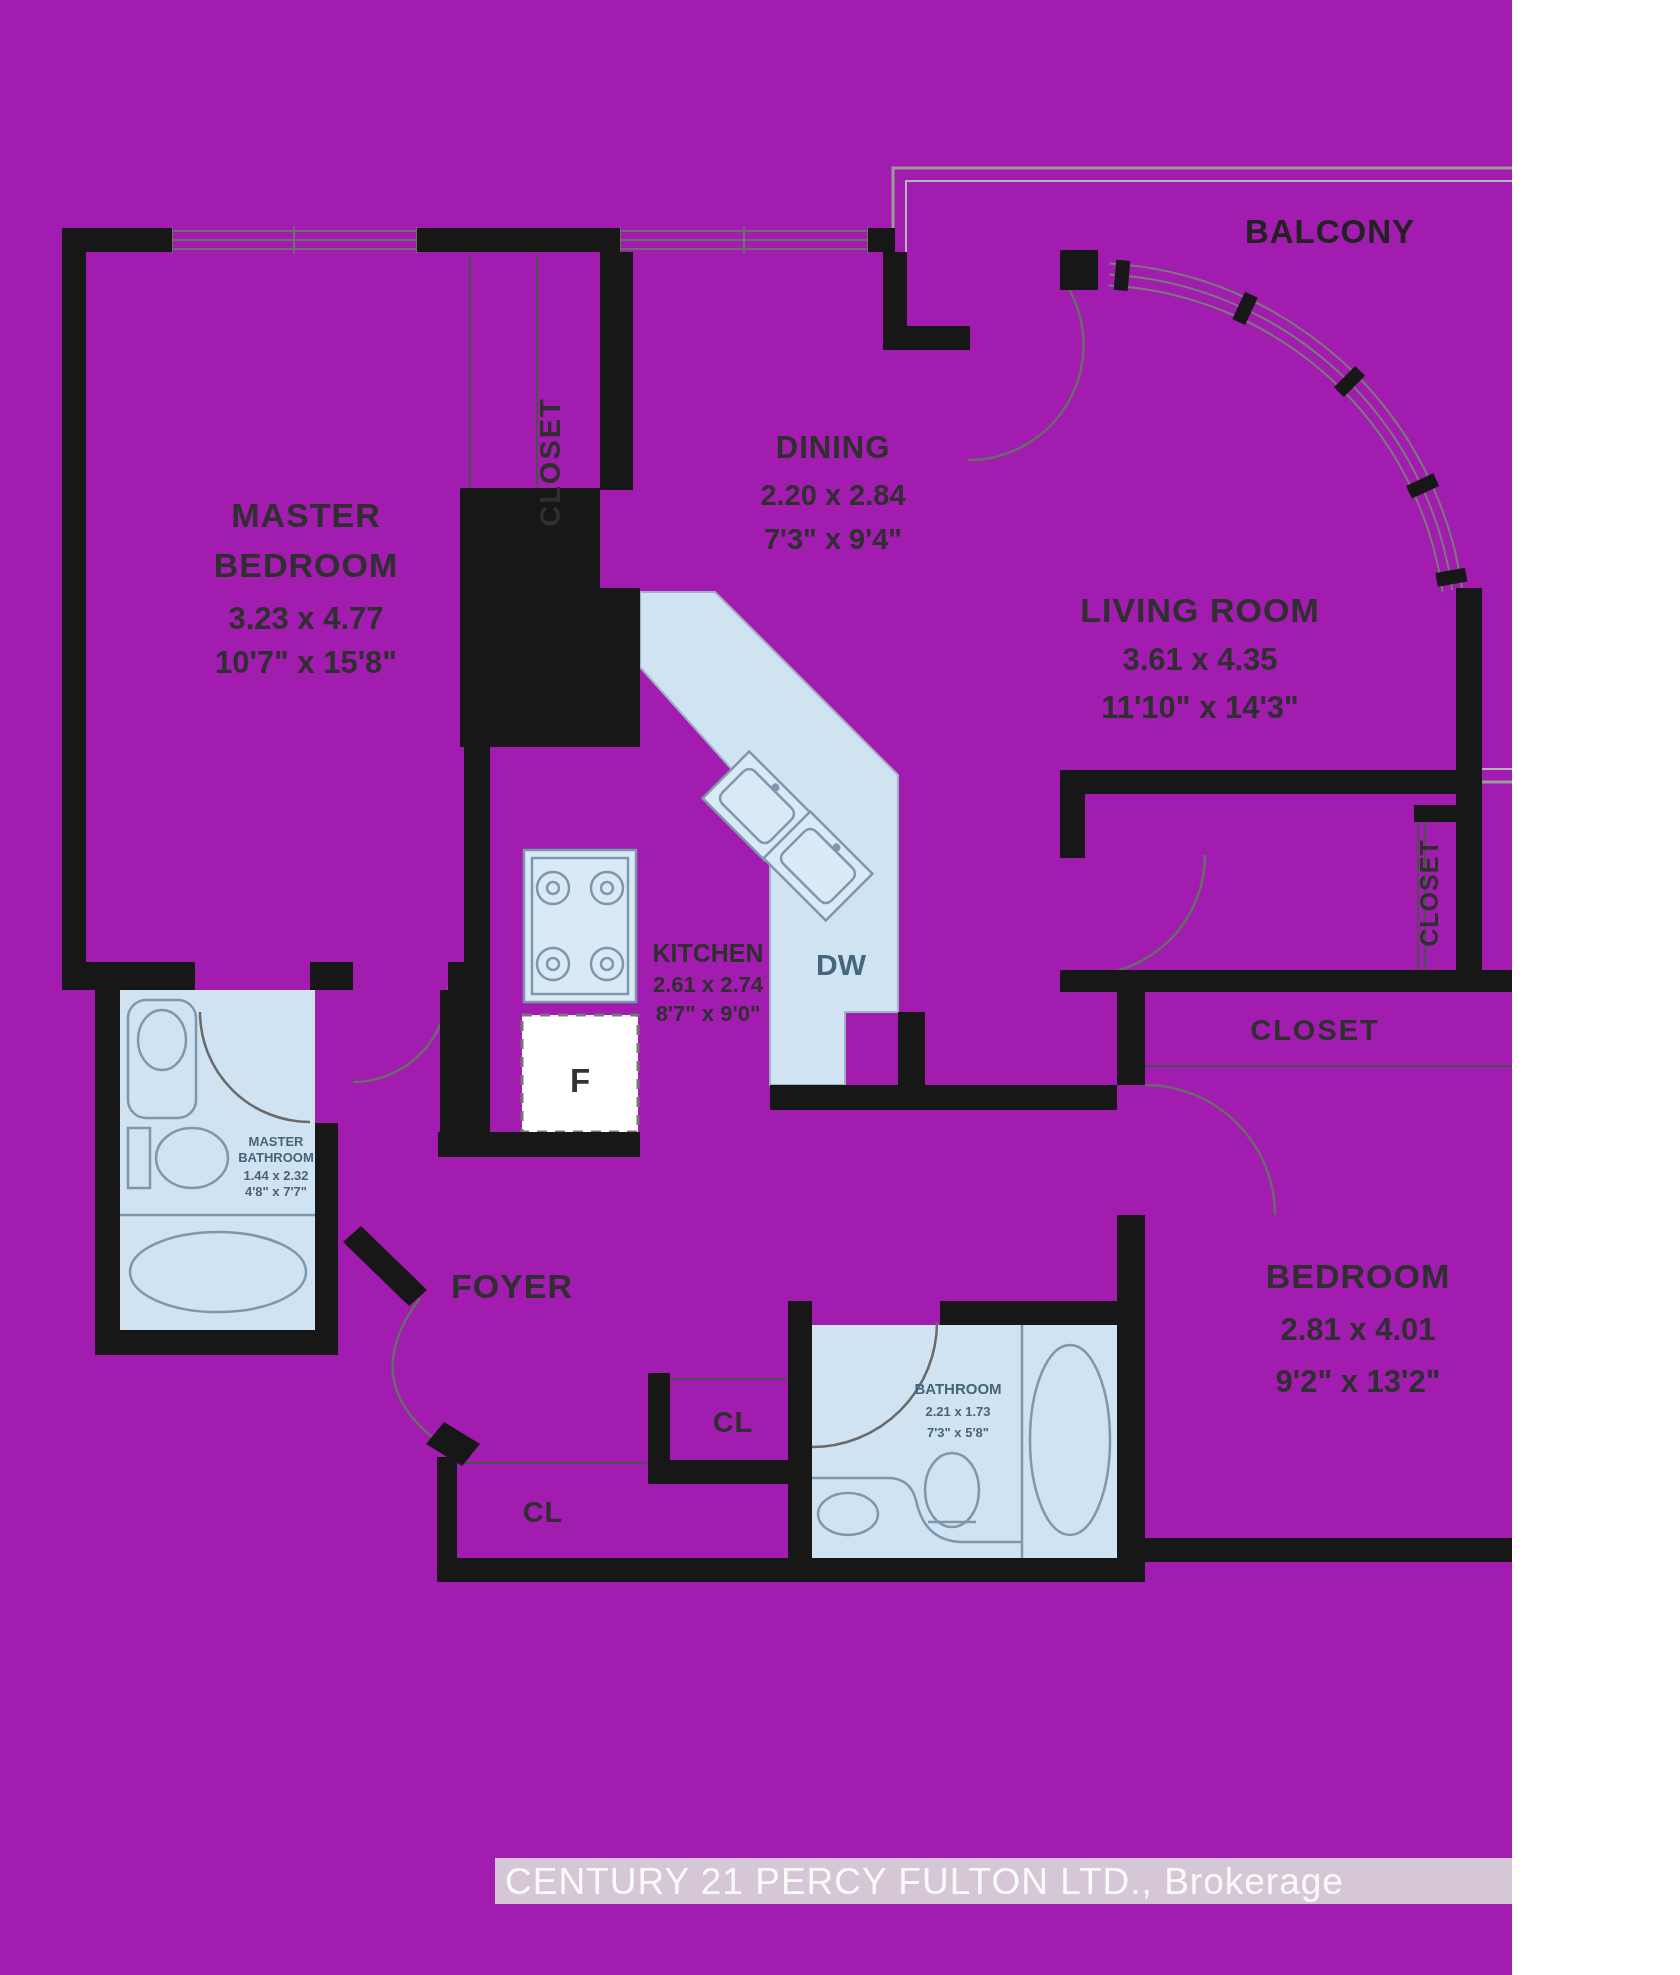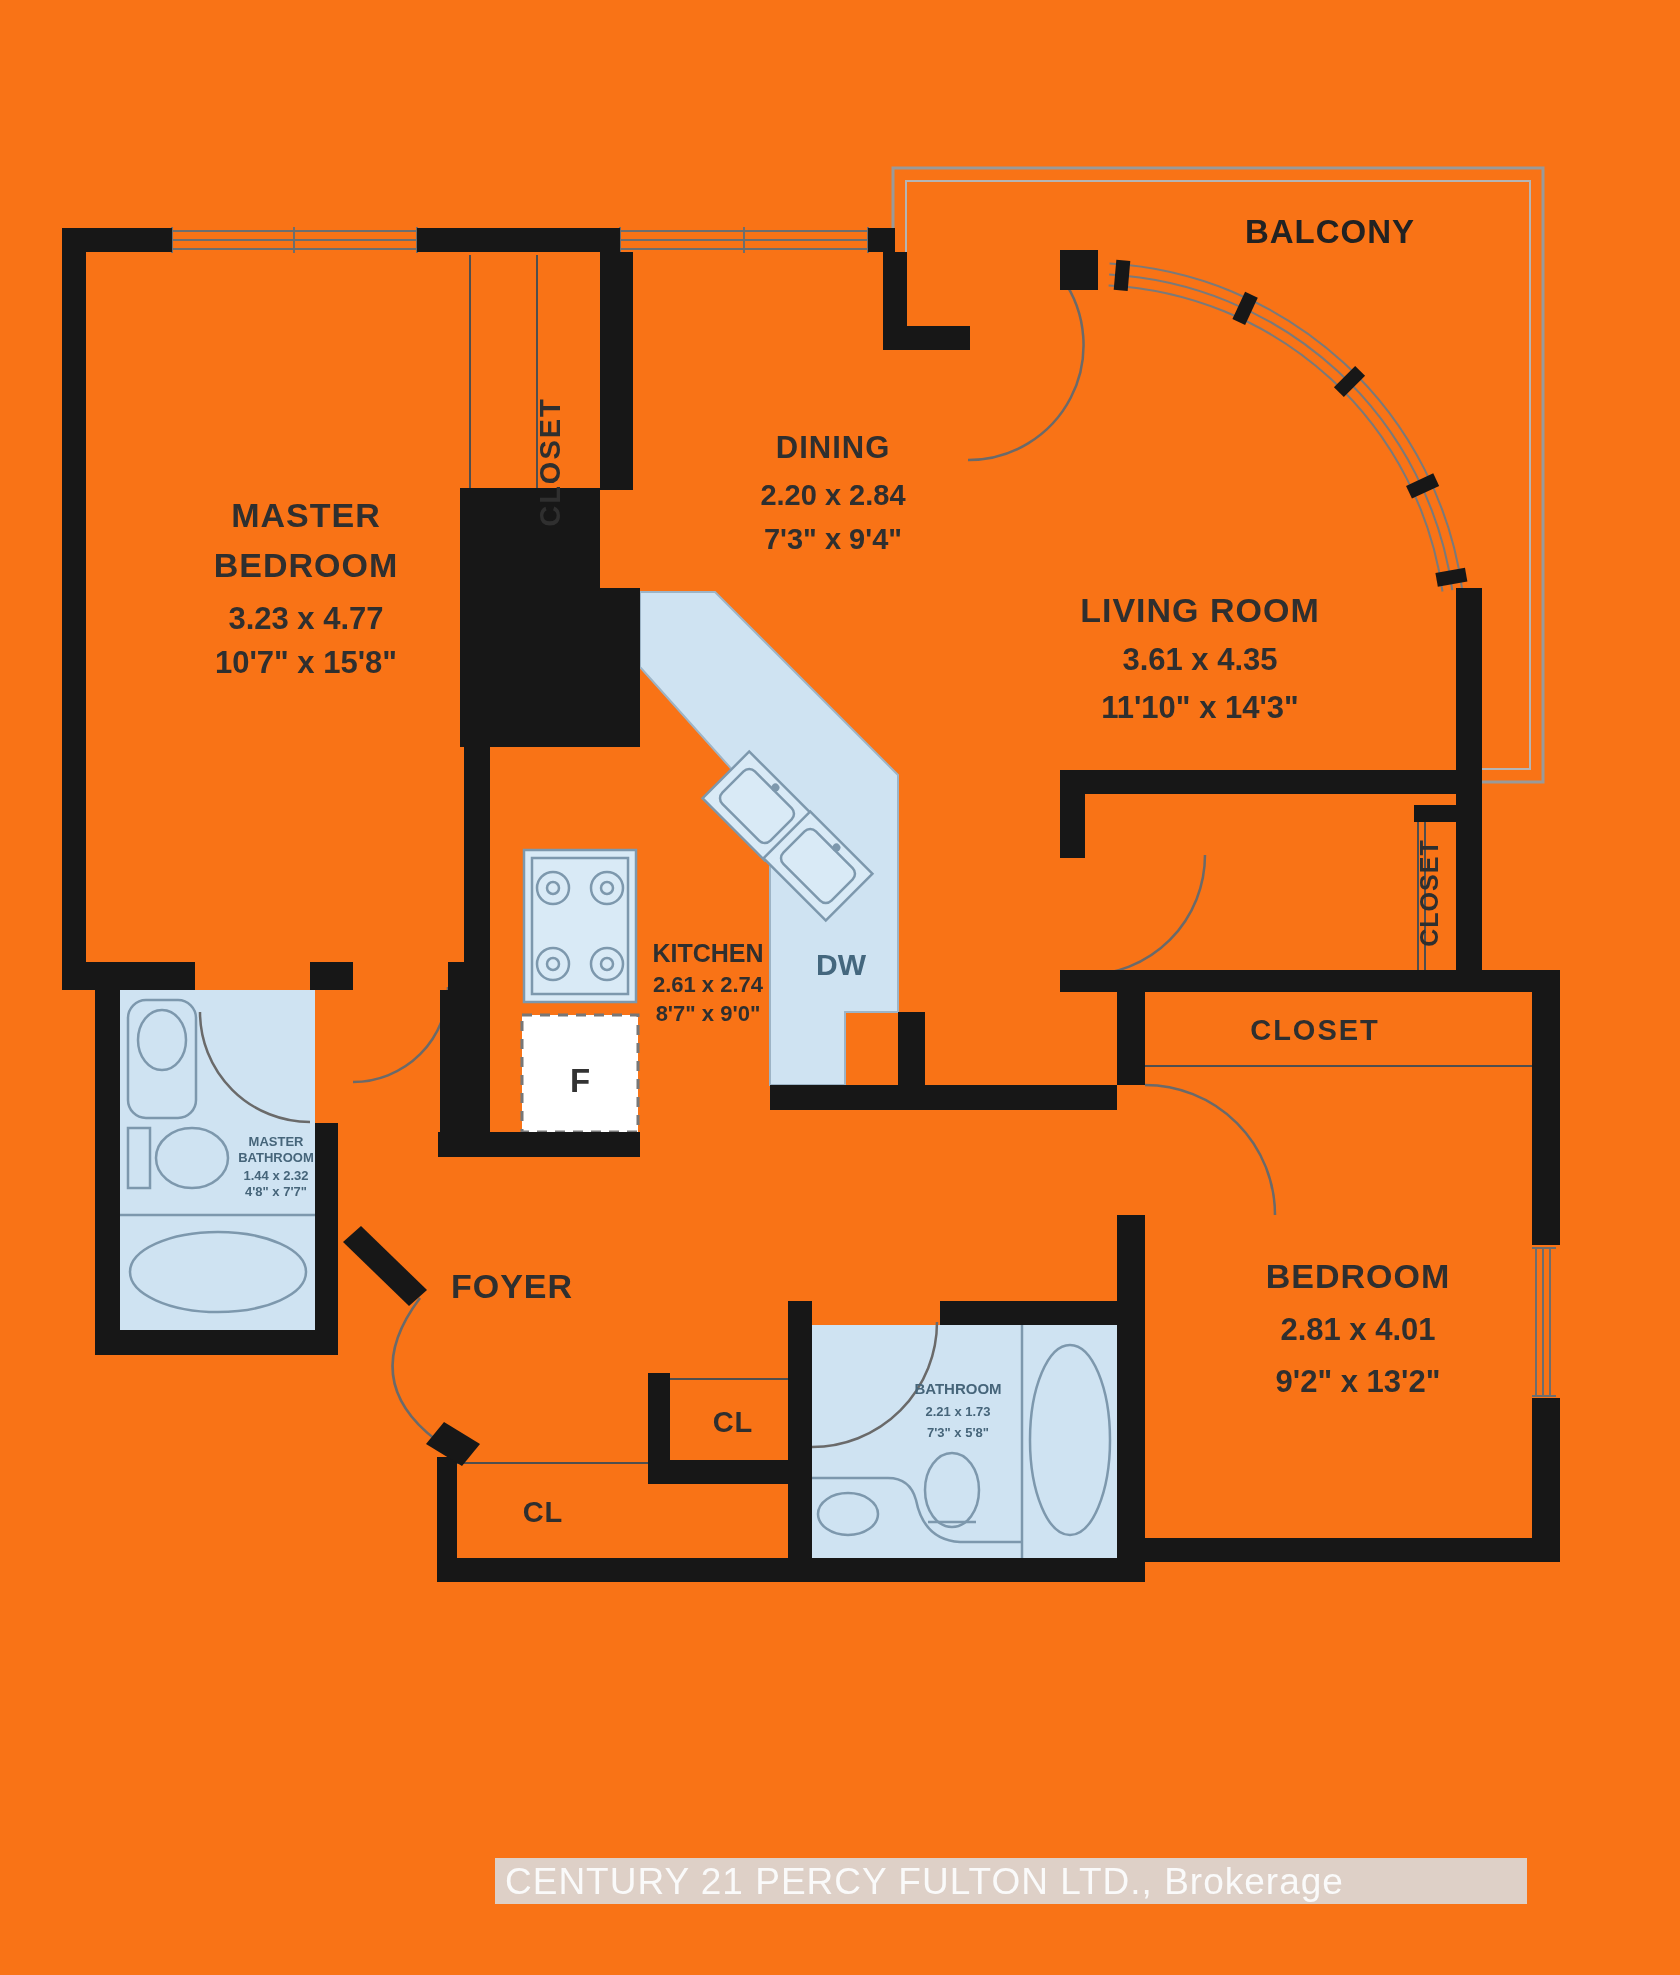--- a/index.html
+++ b/index.html
@@ -1,16 +1,16 @@
 <!DOCTYPE html>
 <html><head>
 <meta charset="utf-8">
 <style>
   html,body{margin:0;padding:0;background:#ffffff;}
-  .page{position:relative;width:1680px;height:1975px;background:#f97316;overflow:hidden;}
+  .page{position:relative;width:1512px;height:1975px;background:#a21caf;overflow:hidden;}
   svg{display:block;}
   text{font-family:"Liberation Sans","DejaVu Sans",sans-serif;fill:#2f2f2f;}
   .room-name{font-size:34px;font-weight:700;letter-spacing:1px;}
   .room-dim{font-size:31px;font-weight:600;}
   .room-name-sm{font-size:31px;font-weight:700;letter-spacing:1px;}
   .room-dim-sm{font-size:29px;font-weight:600;}
   .kitchen-name{font-size:25px;font-weight:700;}
   .kitchen-dim{font-size:22px;font-weight:600;}
   .closet-label{font-size:29px;font-weight:600;letter-spacing:2px;}
   .cl-label{font-size:29px;font-weight:700;letter-spacing:1px;}

